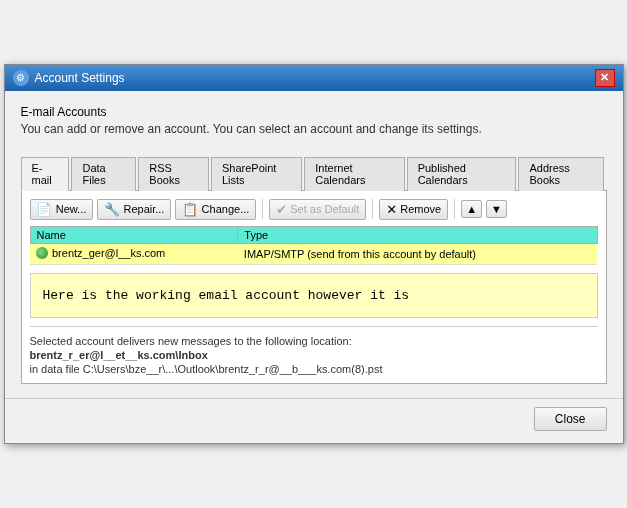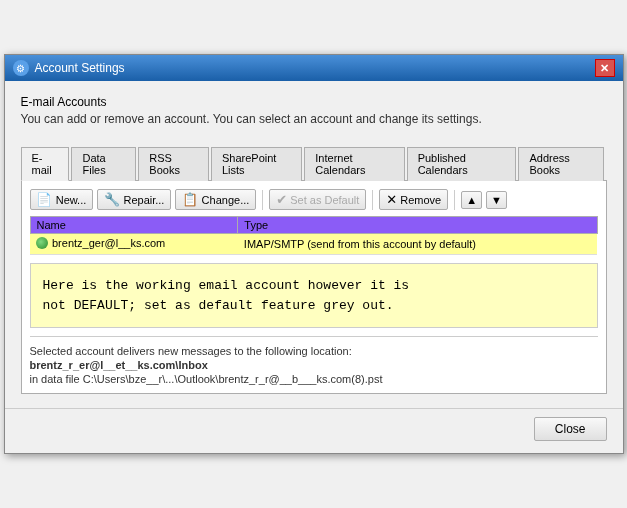--- a/index.html
+++ b/index.html
@@ -142,21 +142,21 @@
     }
     .account-table {
       width: 100%;
       border-collapse: collapse;
       margin-bottom: 8px;
     }
     .account-table th {
       text-align: left;
       padding: 2px 6px;
       border: 1px solid #adadad;
-      background: #8b5cf6;
+      background: #5eead4;
       font-weight: normal;
       font-size: 11px;
     }
     .account-table td {
       padding: 3px 6px;
       font-size: 11px;
       border-bottom: 1px solid #ddd;
     }
     .account-row-selected {
       background: #ffff99;
@@ -288,21 +288,20 @@
                 <span>brentz_ger@l__ks.com</span>
               </span>
             </td>
             <td>IMAP/SMTP (send from this account by default)</td>
           </tr>
         </tbody>
       </table>
 
       <div class="annotation-box">
         <div>Here is the working email  account however it is</div>
-        <div>not DEFAULT; set as  default feature grey out.</div>
       </div>
 
       <div class="info-section">
         <div>Selected account delivers new messages to the following location:</div>
         <div class="info-path">brentz_r_er@l__et__ks.com\Inbox</div>
         <div class="info-file">in data file C:\Users\bze__r\...\Outlook\brentz_r_r@__b___ks.com(8).pst</div>
       </div>
     </div>
   </div>
 

